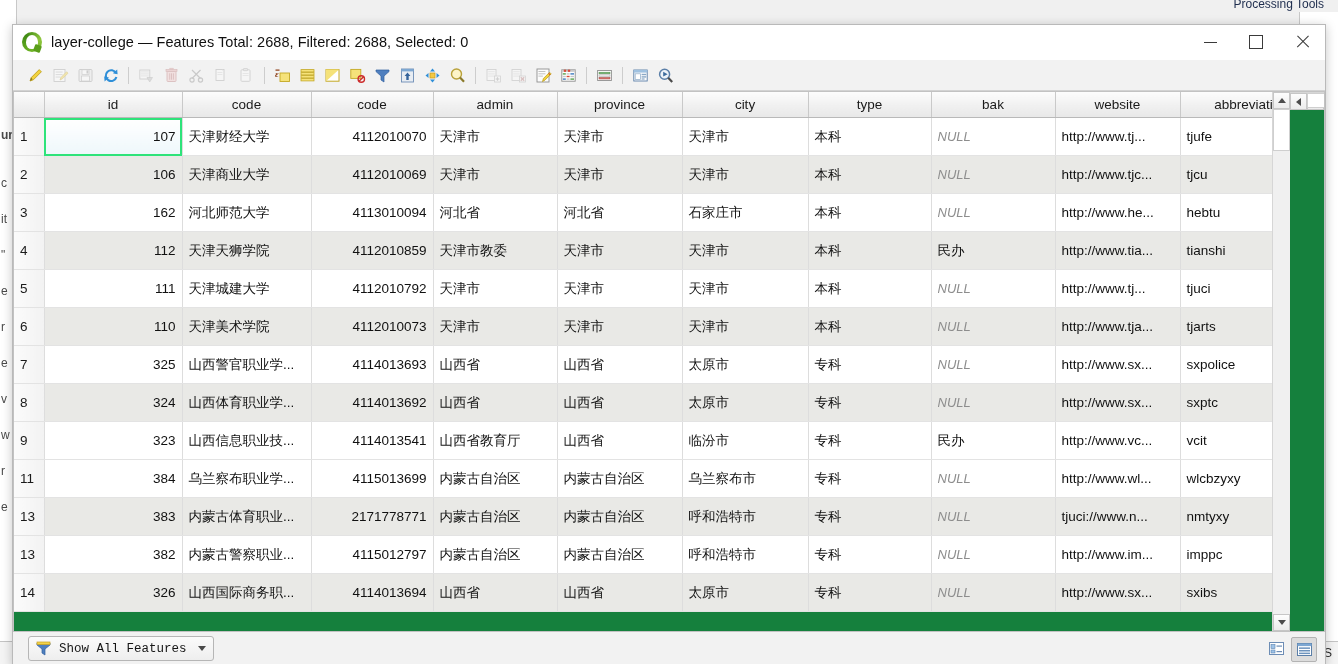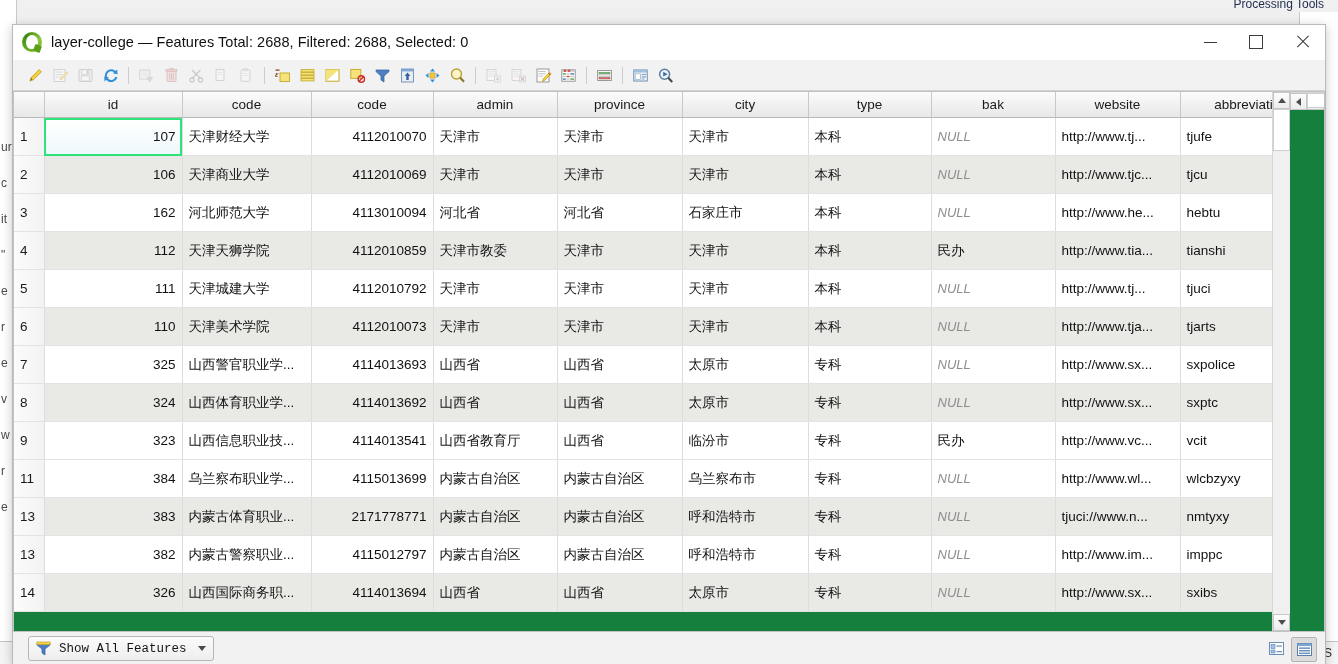--- a/index.html
+++ b/index.html
@@ -314,21 +314,21 @@
   }
 </style>
 </head>
 <body>
 
 <div id="desktop">
 
   <div id="desktop-top-text">Processing Tools</div>
 
   <div id="desktop-left-strip">
-      <div class="bg-text" style="top: 140px;">ur</div>
+      <div class="bg-text" style="top: 128px; font-weight: bold;">ur</div>
       <div class="bg-text" style="top: 176px;">c</div>
       <div class="bg-text" style="top: 212px;">it</div>
       <div class="bg-text" style="top: 248px;">"</div>
       <div class="bg-text" style="top: 284px;">e</div>
       <div class="bg-text" style="top: 320px;">r</div>
       <div class="bg-text" style="top: 356px;">e</div>
       <div class="bg-text" style="top: 392px;">v</div>
       <div class="bg-text" style="top: 428px;">w</div>
       <div class="bg-text" style="top: 464px;">r</div>
       <div class="bg-text" style="top: 500px;">e</div>

